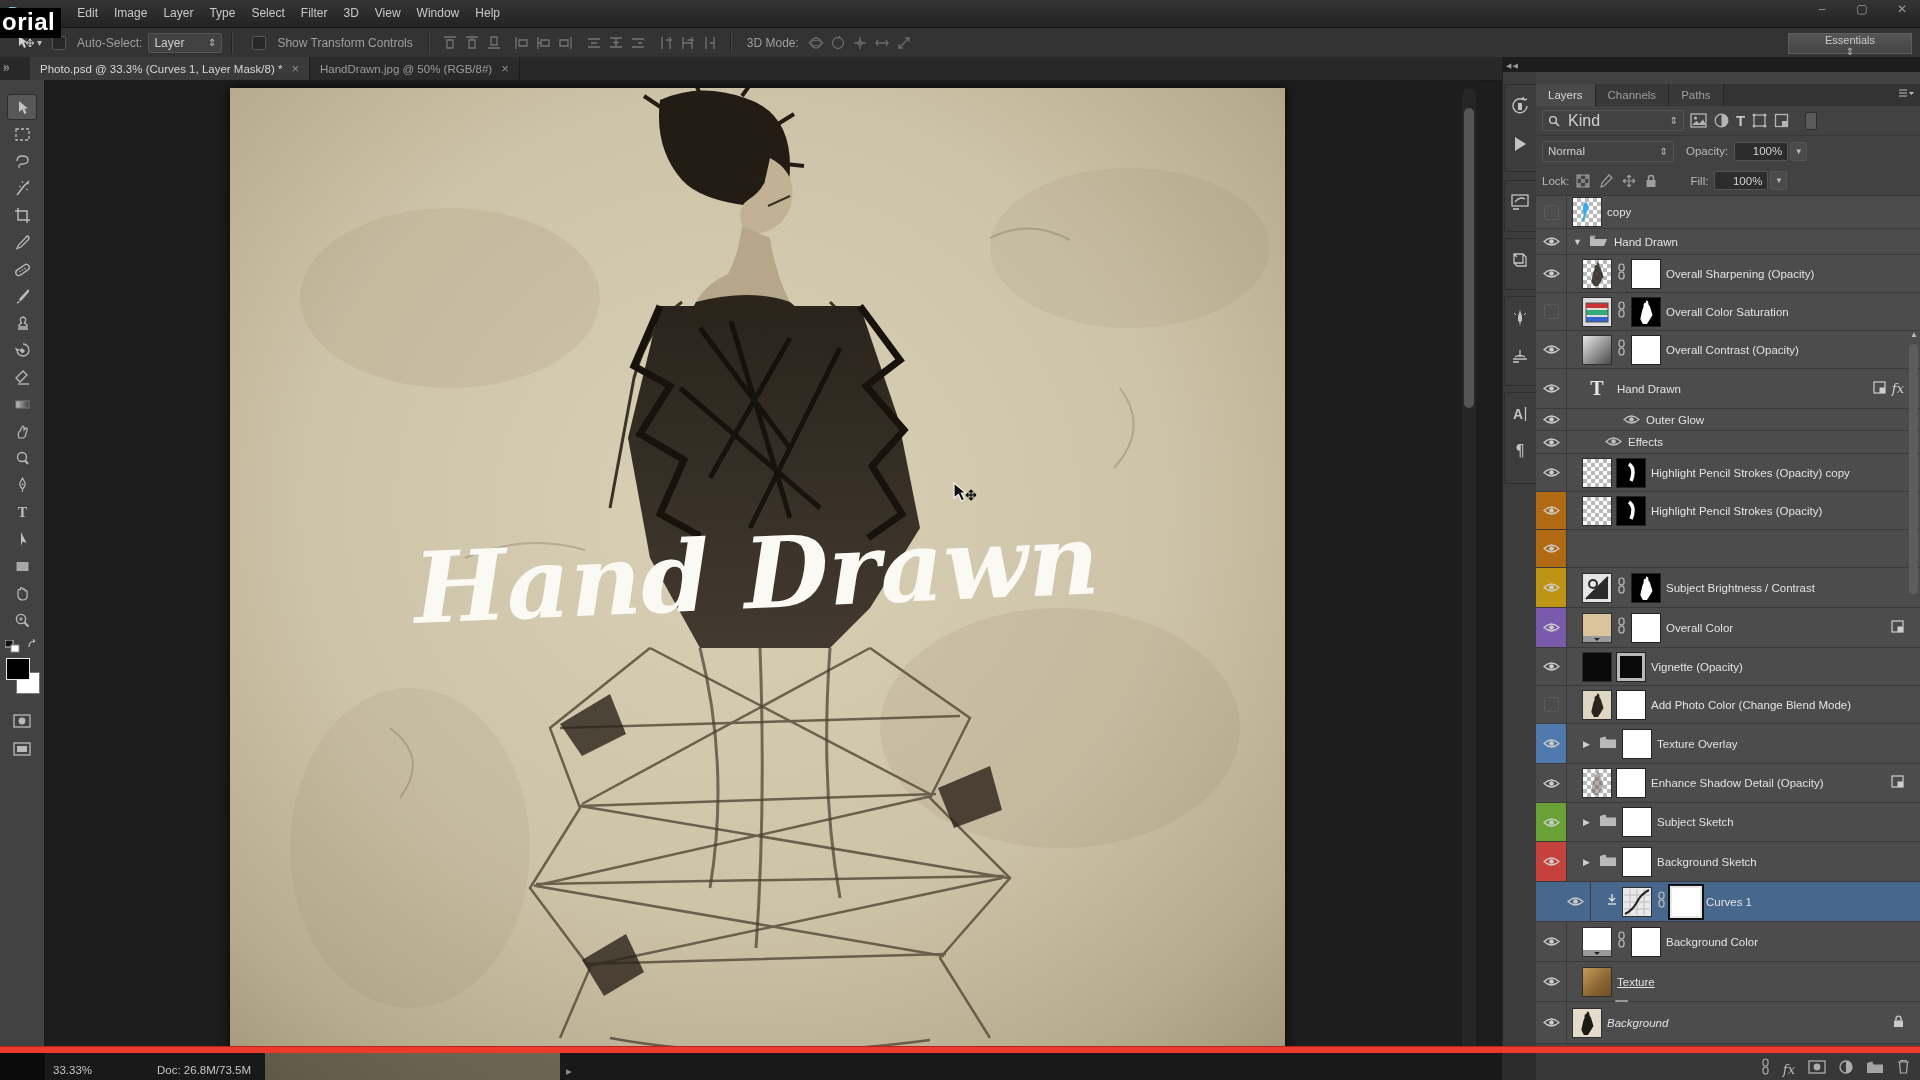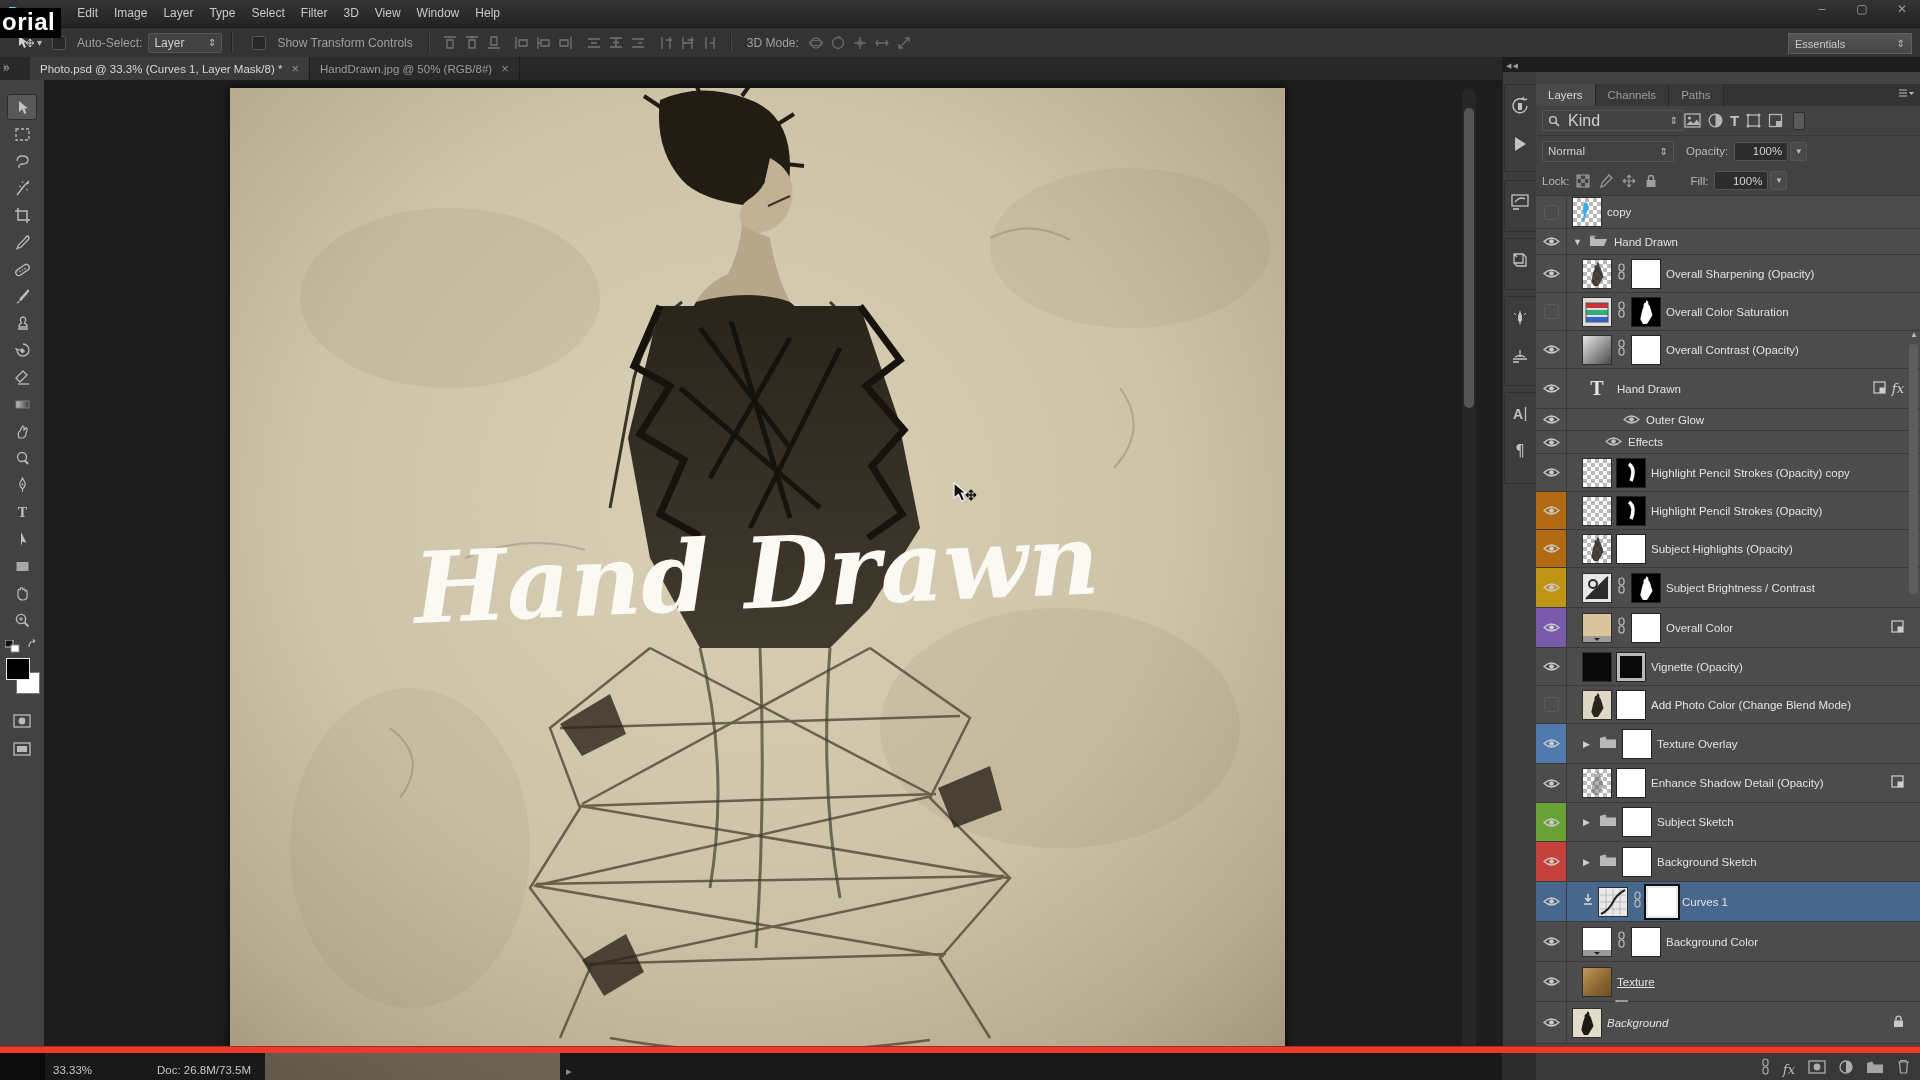--- a/index.html
+++ b/index.html
@@ -23,21 +23,21 @@
   .ob-sep{width:1px;height:20px;background:#242424;border-right:1px solid #454545;margin:0 9px;}
   .ob-tool{display:flex;align-items:center;margin-left:16px;gap:3px;}
   .checkbox{width:12px;height:12px;background:#272727;border:1px solid #555;border-radius:2px;margin:0 5px 0 10px;}
   .dropdown{background:#424242;border:1px solid #555;border-radius:2px;height:18px;display:flex;
     align-items:center;padding:0 5px;gap:8px;color:#cfcfcf;}
   .stepper{font-size:10px;color:#bbb;}
   .ob-icon{width:22px;height:18px;display:flex;align-items:center;justify-content:center;opacity:.55;}
   .ob-label{margin:0 6px;color:#9f9f9f;}
   .workspace-btn{position:absolute;right:8px;top:33px;width:110px;height:19px;background:linear-gradient(#555,#464646);
     border:1px solid #5e5e5e;border-radius:0;color:#ccc;font-size:11px;display:flex;align-items:center;
-    justify-content:space-between;padding:0 6px;}
+    justify-content:space-between;padding:0 6px;flex-direction:column;}
 
   
   .tabbar{position:absolute;left:0;top:57px;width:1502px;height:23px;background:#282828;
     border-bottom:1px solid #191919;}
   .tab-overflow{position:absolute;left:3px;top:4px;color:#8a8a8a;font-size:12px;}
   .tabs{position:absolute;left:30px;top:0;display:flex;height:23px;}
   .doc-tab{display:flex;align-items:center;gap:9px;padding:0 10px;font-size:11.5px;color:#9b9b9b;
     background:#2b2b2b;border-right:1px solid #1c1c1c;height:23px;}
   .doc-tab.active{background:#3b3b3b;color:#d6d6d6;}
   .tab-close{color:#8f8f8f;font-size:13px;line-height:10px;}
@@ -71,41 +71,41 @@
   .dock-group{position:absolute;left:1px;width:32px;border:1px solid #2e2e2e;border-radius:2px;}
   .dock-collapse{position:absolute;left:1506px;top:62px;color:#9a9a9a;font-size:7px;letter-spacing:1px;z-index:5;}
 
   
   .layers-panel{position:absolute;left:1536px;top:72px;width:384px;height:980px;background:#424242;}
   .panel-tabbar{position:absolute;left:0;top:12px;width:100%;height:22px;background:#333;display:flex;}
   .panel-tab{padding:0 12px;height:22px;line-height:22px;font-size:11.5px;color:#9d9d9d;background:#383838;
     border-right:1px solid #262626;}
   .panel-tab.active{background:#4a4a4a;color:#d8d8d8;}
   .panel-menu{position:absolute;right:6px;top:14px;width:16px;height:14px;}
-  .filter-row{position:absolute;left:0;top:34px;width:100%;height:30px;display:flex;align-items:center;
+  .filter-row{position:absolute;left:0;top:34px;width:100%;height:30px;display:flex;align-items:center;gap:6px;
     padding-left:6px;box-sizing:border-box;border-bottom:1px solid #373737;}
   .kind-dd{width:130px;height:19px;}
   .filter-icons{display:flex;gap:7px;align-items:center;}
   .filter-toggle{width:10px;height:16px;background:#5a5a5a;border:1px solid #2c2c2c;border-radius:2px;margin-left:10px;}
   .blend-row{position:absolute;left:0;top:64px;width:100%;height:30px;display:flex;align-items:center;
     padding-left:6px;box-sizing:border-box;color:#b9b9b9;font-size:11.5px;}
   .blend-dd{width:120px;height:19px;justify-content:space-between;}
   .value-box{background:#2c2c2c;border:1px solid #555;border-radius:2px;height:17px;min-width:42px;
     color:#d2d2d2;display:flex;align-items:center;justify-content:flex-end;padding:0 5px;margin-left:6px;}
   .dd-btn{width:15px;height:17px;background:#4a4a4a;border:1px solid #555;border-radius:2px;margin-left:2px;
     color:#bbb;font-size:8px;display:flex;align-items:center;justify-content:center;}
   .lock-row{position:absolute;left:0;top:94px;width:100%;height:30px;display:flex;align-items:center;
     padding-left:6px;box-sizing:border-box;color:#b9b9b9;font-size:11.5px;border-bottom:1px solid #373737;}
   .lock-icons{display:flex;gap:9px;margin-left:6px;opacity:.8;}
 
   
   .layer-list{position:absolute;left:0;top:124px;width:384px;height:850px;overflow:hidden;background:#474747;}
   .layer-row{position:relative;width:100%;box-sizing:border-box;border-bottom:1px solid #3a3a3a;
     background:#4c4c4c;display:flex;align-items:stretch;}
-  .layer-row.selected{background:#47678c;}
+  .layer-row.selected{background:#47678c;padding-left:24px;}
   .eye-cell{width:30px;flex:none;border-right:1px solid #3a3a3a;display:flex;align-items:center;
     justify-content:center;}
   .row-body{flex:1;display:flex;align-items:center;gap:6px;padding-left:6px;position:relative;}
   .layer-name{font-size:11.5px;color:#e2e2e2;white-space:nowrap;}
   .layer-name.italic{font-style:italic;}
   .layer-name.underline{text-decoration:underline;}
   .thumb{width:28px;height:28px;flex:none;position:relative;box-shadow:0 0 0 1px #2e2e2e;}
   .thumb svg{position:absolute;inset:0;}
   .checker{background-image:linear-gradient(45deg,#b9b9b9 25%,transparent 25%,transparent 75%,#b9b9b9 75%),
     linear-gradient(45deg,#b9b9b9 25%,transparent 25%,transparent 75%,#b9b9b9 75%);
@@ -805,29 +805,20 @@
               </svg></div>
             <span class="layer-name">Highlight Pencil Strokes (Opacity)</span>
           </div>
         </div>
         <div class="layer-row" style="height: 38px;">
           <div class="eye-cell" style="background: rgb(178, 106, 18);">
             <svg width="17" height="11" viewBox="0 0 17 11">
               <path d="M1 5.5 Q8.5 -1.5 16 5.5 Q8.5 12.5 1 5.5 Z" fill="none" stroke="#cccccc" stroke-width="1.2"></path>
               <circle cx="8.5" cy="5.5" r="2.3" fill="#cccccc"></circle>
             </svg>
-          </div>
-          <div class="row-body" style="padding-left: 16px;">
-            <div class="thumb checker">
-              <svg viewBox="0 0 28 28">
-                <path d="M14 2.5 c1.8 0 2.8 1.6 2.3 3.4 l1.6 2.6 2.6 8.5 -3.6 6 -2 3 -4 0 -2.6 -5 2 -9 1.4 -3.5 c-.6 -1.8 .5 -4 2.3 -4z" fill="rgba(40,35,28,.85)"></path>
-              </svg>
-            </div>
-            <div class="mask white" style=""></div>
-            <span class="layer-name">Subject Highlights (Opacity)</span>
           </div>
         </div>
         <div class="layer-row" style="height: 40px;">
           <div class="eye-cell" style="background: rgb(189, 148, 19);">
             <svg width="17" height="11" viewBox="0 0 17 11">
               <path d="M1 5.5 Q8.5 -1.5 16 5.5 Q8.5 12.5 1 5.5 Z" fill="none" stroke="#cccccc" stroke-width="1.2"></path>
               <circle cx="8.5" cy="5.5" r="2.3" fill="#cccccc"></circle>
             </svg>
           </div>
           <div class="row-body" style="padding-left: 16px;">

